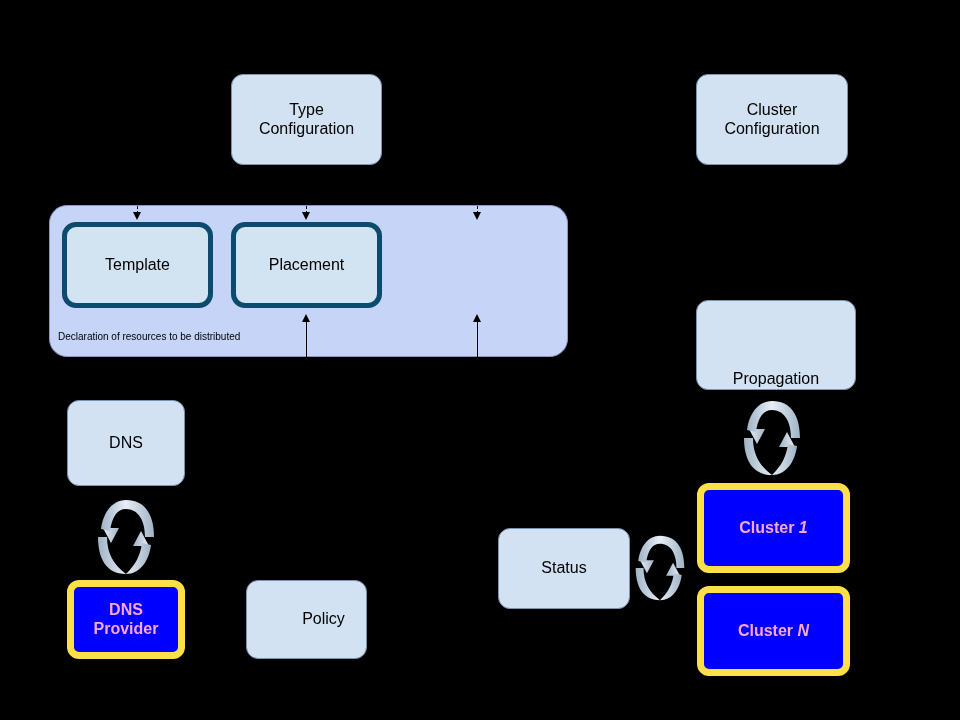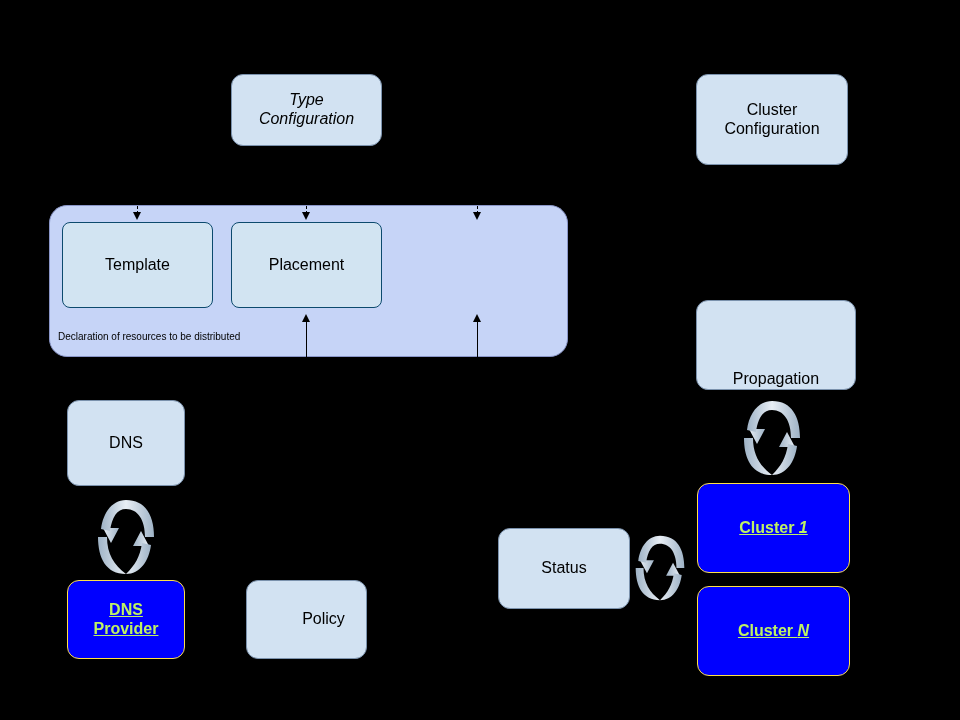--- a/index.html
+++ b/index.html
@@ -31,36 +31,35 @@
     color: #000000;
     font-size: 16px;
     box-shadow: 2px 2px 3px rgba(0,0,0,0.55);
   }
   .node.light {
     background: #d2e2f2;
     border: 1px solid #7b92ad;
   }
   .node.inner {
     background: #d2e4f2;
-    border: 1px solid #0c4a6e;
-    border-radius: 8px;
+    border: 5px solid #0c4a6e;
+    border-radius: 14px;
     box-shadow: none;
   }
   .node.dashed {
     background: #d2e4f2;
     border: 1px dashed #1a1a1a;
     border-radius: 14px;
     box-shadow: none;
   }
   .node.blue {
     background: #0000ff;
-    border: 1px solid #fde047;
-    color: #bef264;
+    border: 7px solid #fde047;
+    color: #f9a8d4;
     font-weight: bold;
-    text-decoration: underline;
   }
   .node .sub {
     font-size: 13.5px;
   }
   .node .ital {
     font-style: italic;
   }
 
   
   #group-container {
@@ -111,21 +110,21 @@
   
   .sync-icon {
     position: absolute;
   }
 </style>
 </head>
 <body>
 
 <div id="canvas">
 
-  <div class="node light" style="left:231px; top:74px; width:151px; height:72px;font-style:italic;">
+  <div class="node light" style="left:231px; top:74px; width:151px; height:91px;">
     <div>
       <span>Type</span><br>
       <span>Configuration</span>
     </div>
   </div>
 
   <div class="node light" style="left:696px; top:74px; width:152px; height:91px;">
     <div>
       <span>Cluster</span><br>
       <span>Configuration</span>

